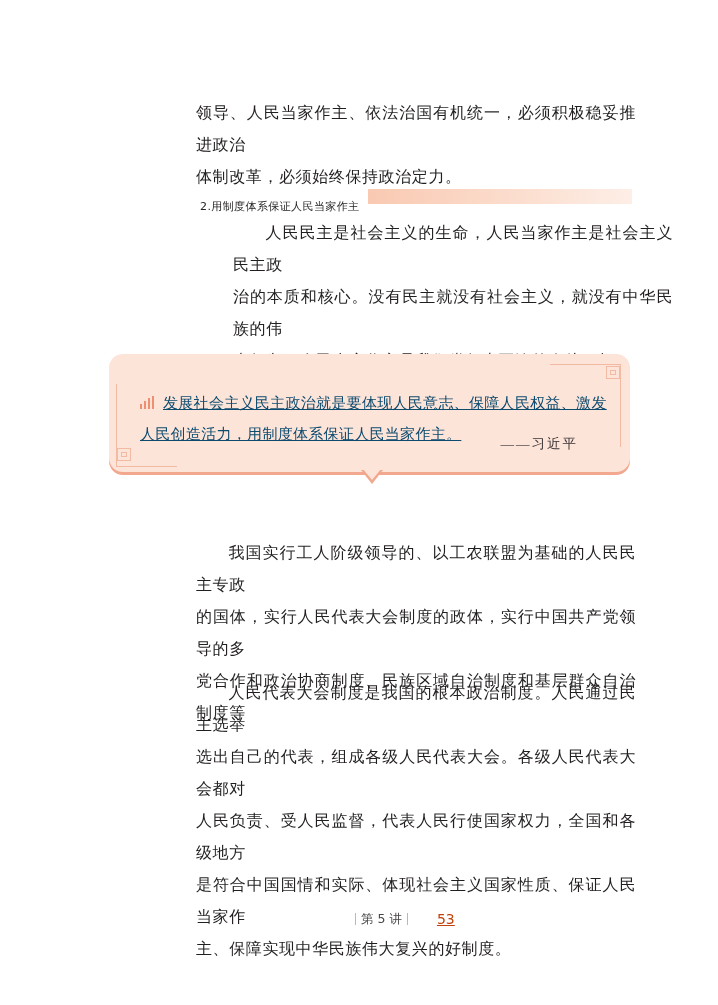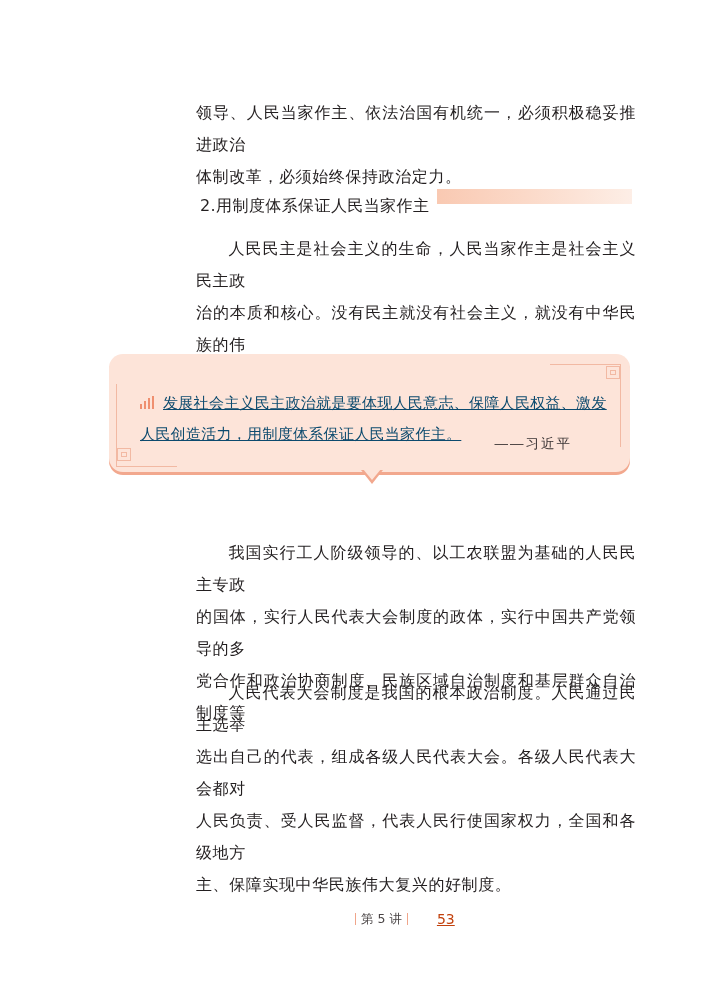--- a/index.html
+++ b/index.html
@@ -33,21 +33,21 @@
       position: absolute;
       left: 196px;
       top: 182px;
       width: 436px;
       height: 28px;
       display: flex;
       align-items: center;
     }
     .section-heading .title {
       font-family: "DejaVu Sans", "Liberation Sans", sans-serif;
-      font-size: 16px;
+      font-size: 11px;
       color: #231f20;
       letter-spacing: 0.4px;
       white-space: nowrap;
       padding-left: 4px;
       margin-top: 20px;
     }
     .section-heading .bar {
       flex: 1;
       height: 15px;
       margin-left: 8px;
@@ -150,23 +150,23 @@
       margin-right: 9px;
       vertical-align: -1px;
     }
     .signal-icon span {
       display: inline-block;
       width: 2px;
       background: #ef8f6f;
     }
     .quote-author {
       position: absolute;
-      right: 146px;
+      right: 140px;
       top: 435px;
-      font-family: Liberation Sans, sans-serif;
+      font-family: Liberation Serif, serif;
       font-size: 13.5px;
       color: #3a3334;
       letter-spacing: 2px;
     }
 
     .footer {
       position: absolute;
       left: 350px;
       top: 908px;
       height: 22px;
@@ -198,21 +198,21 @@
 <div class="para" style="top:98px;">
   <div>领导、人民当家作主、依法治国有机统一，必须积极稳妥推进政治</div>
   <div>体制改革，必须始终保持政治定力。</div>
 </div>
 
 <div class="section-heading">
   <span class="title"><span>2.</span><span>用制度体系保证人民当家作主</span></span>
   <span class="bar"></span>
 </div>
 
-<div class="para" style="top:234px;">
+<div class="para" style="top:218px;margin-left:37px;">
   <div><span class="indent"></span><span>人民民主是社会主义的生命，人民当家作主是社会主义民主政</span></div>
   <div>治的本质和核心。没有民主就没有社会主义，就没有中华民族的伟</div>
   <div>大复兴。人民当家作主是我们党矢志不渝的奋斗目标。</div>
 </div>
 
 <div class="quote-box">
   <div class="frame-left"></div>
   <div class="frame-right"></div>
   <div class="knot-left"></div>
   <div class="knot-right"></div>
@@ -234,20 +234,21 @@
 <div class="para" style="top:538px;">
   <div><span class="indent"></span><span>我国实行工人阶级领导的、以工农联盟为基础的人民民主专政</span></div>
   <div>的国体，实行人民代表大会制度的政体，实行中国共产党领导的多</div>
   <div>党合作和政治协商制度、民族区域自治制度和基层群众自治制度等</div>
 </div>
 
 <div class="para" style="top:678px;">
   <div><span class="indent"></span><span>人民代表大会制度是我国的根本政治制度。人民通过民主选举</span></div>
   <div>选出自己的代表，组成各级人民代表大会。各级人民代表大会都对</div>
   <div>人民负责、受人民监督，代表人民行使国家权力，全国和各级地方</div>
+  <div>是符合中国国情和实际、体现社会主义国家性质、保证人民当家作</div>
   <div>主、保障实现中华民族伟大复兴的好制度。</div>
 </div>
 
 <div class="footer">
   <span class="sep"></span>
   <span>第 5 讲</span>
   <span class="sep"></span>
   <span class="page-number">53</span>
 </div>
 

